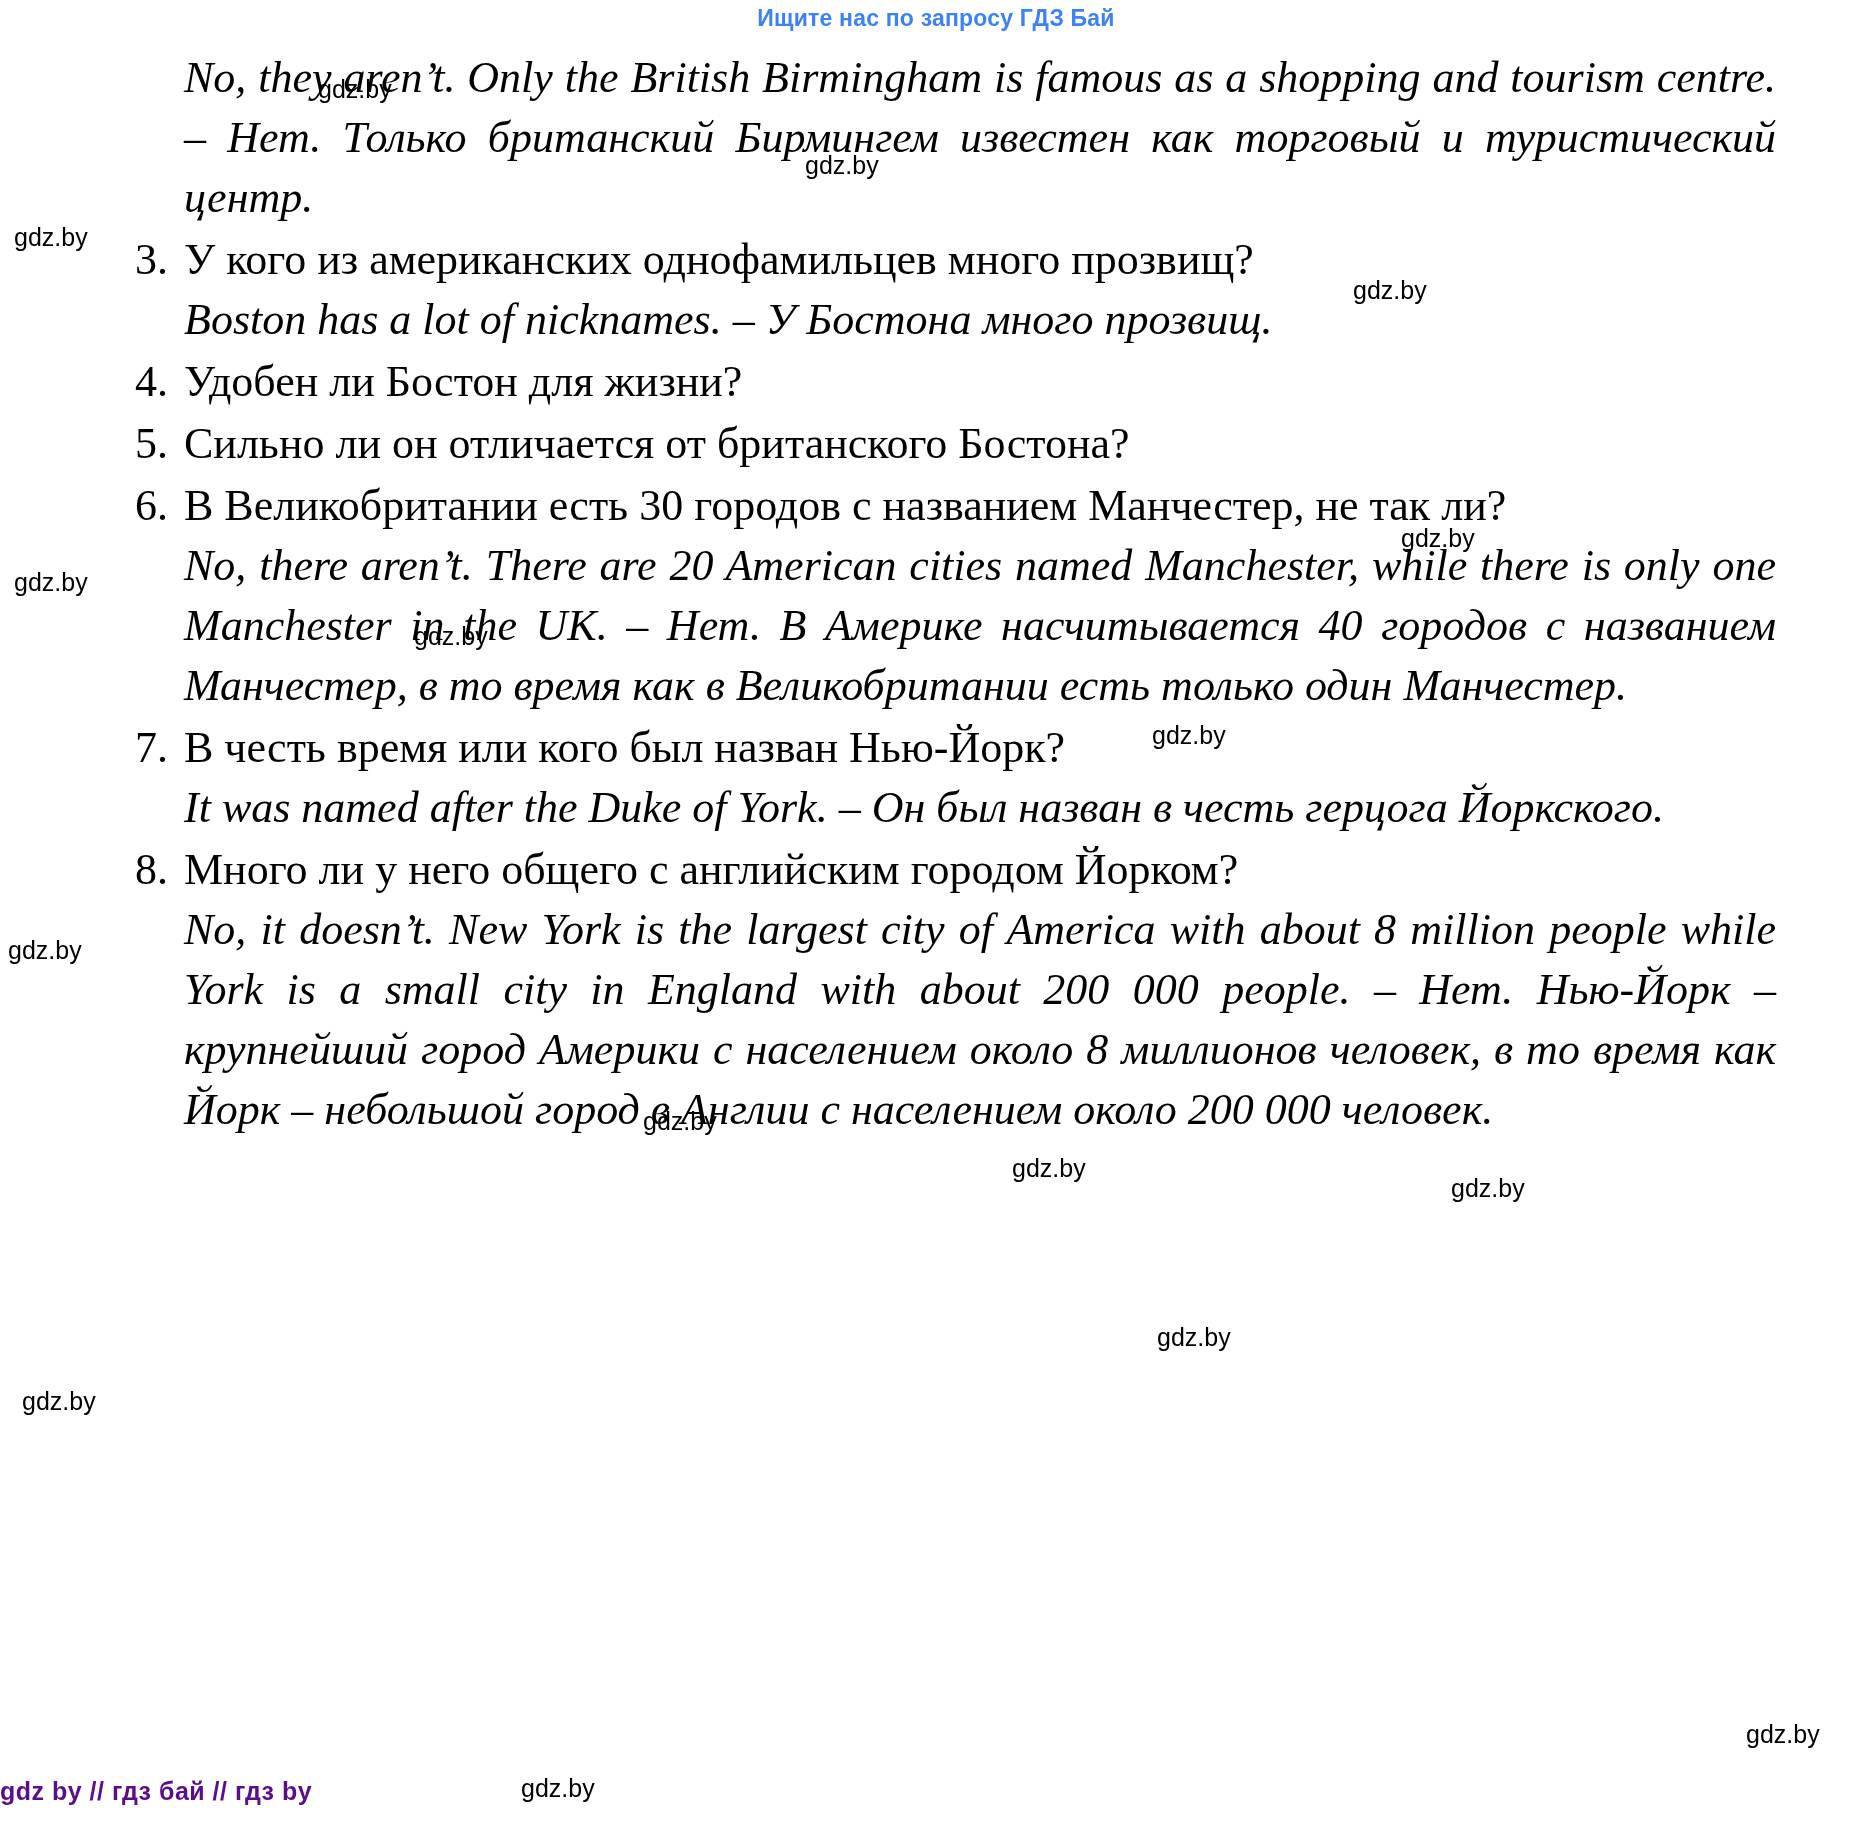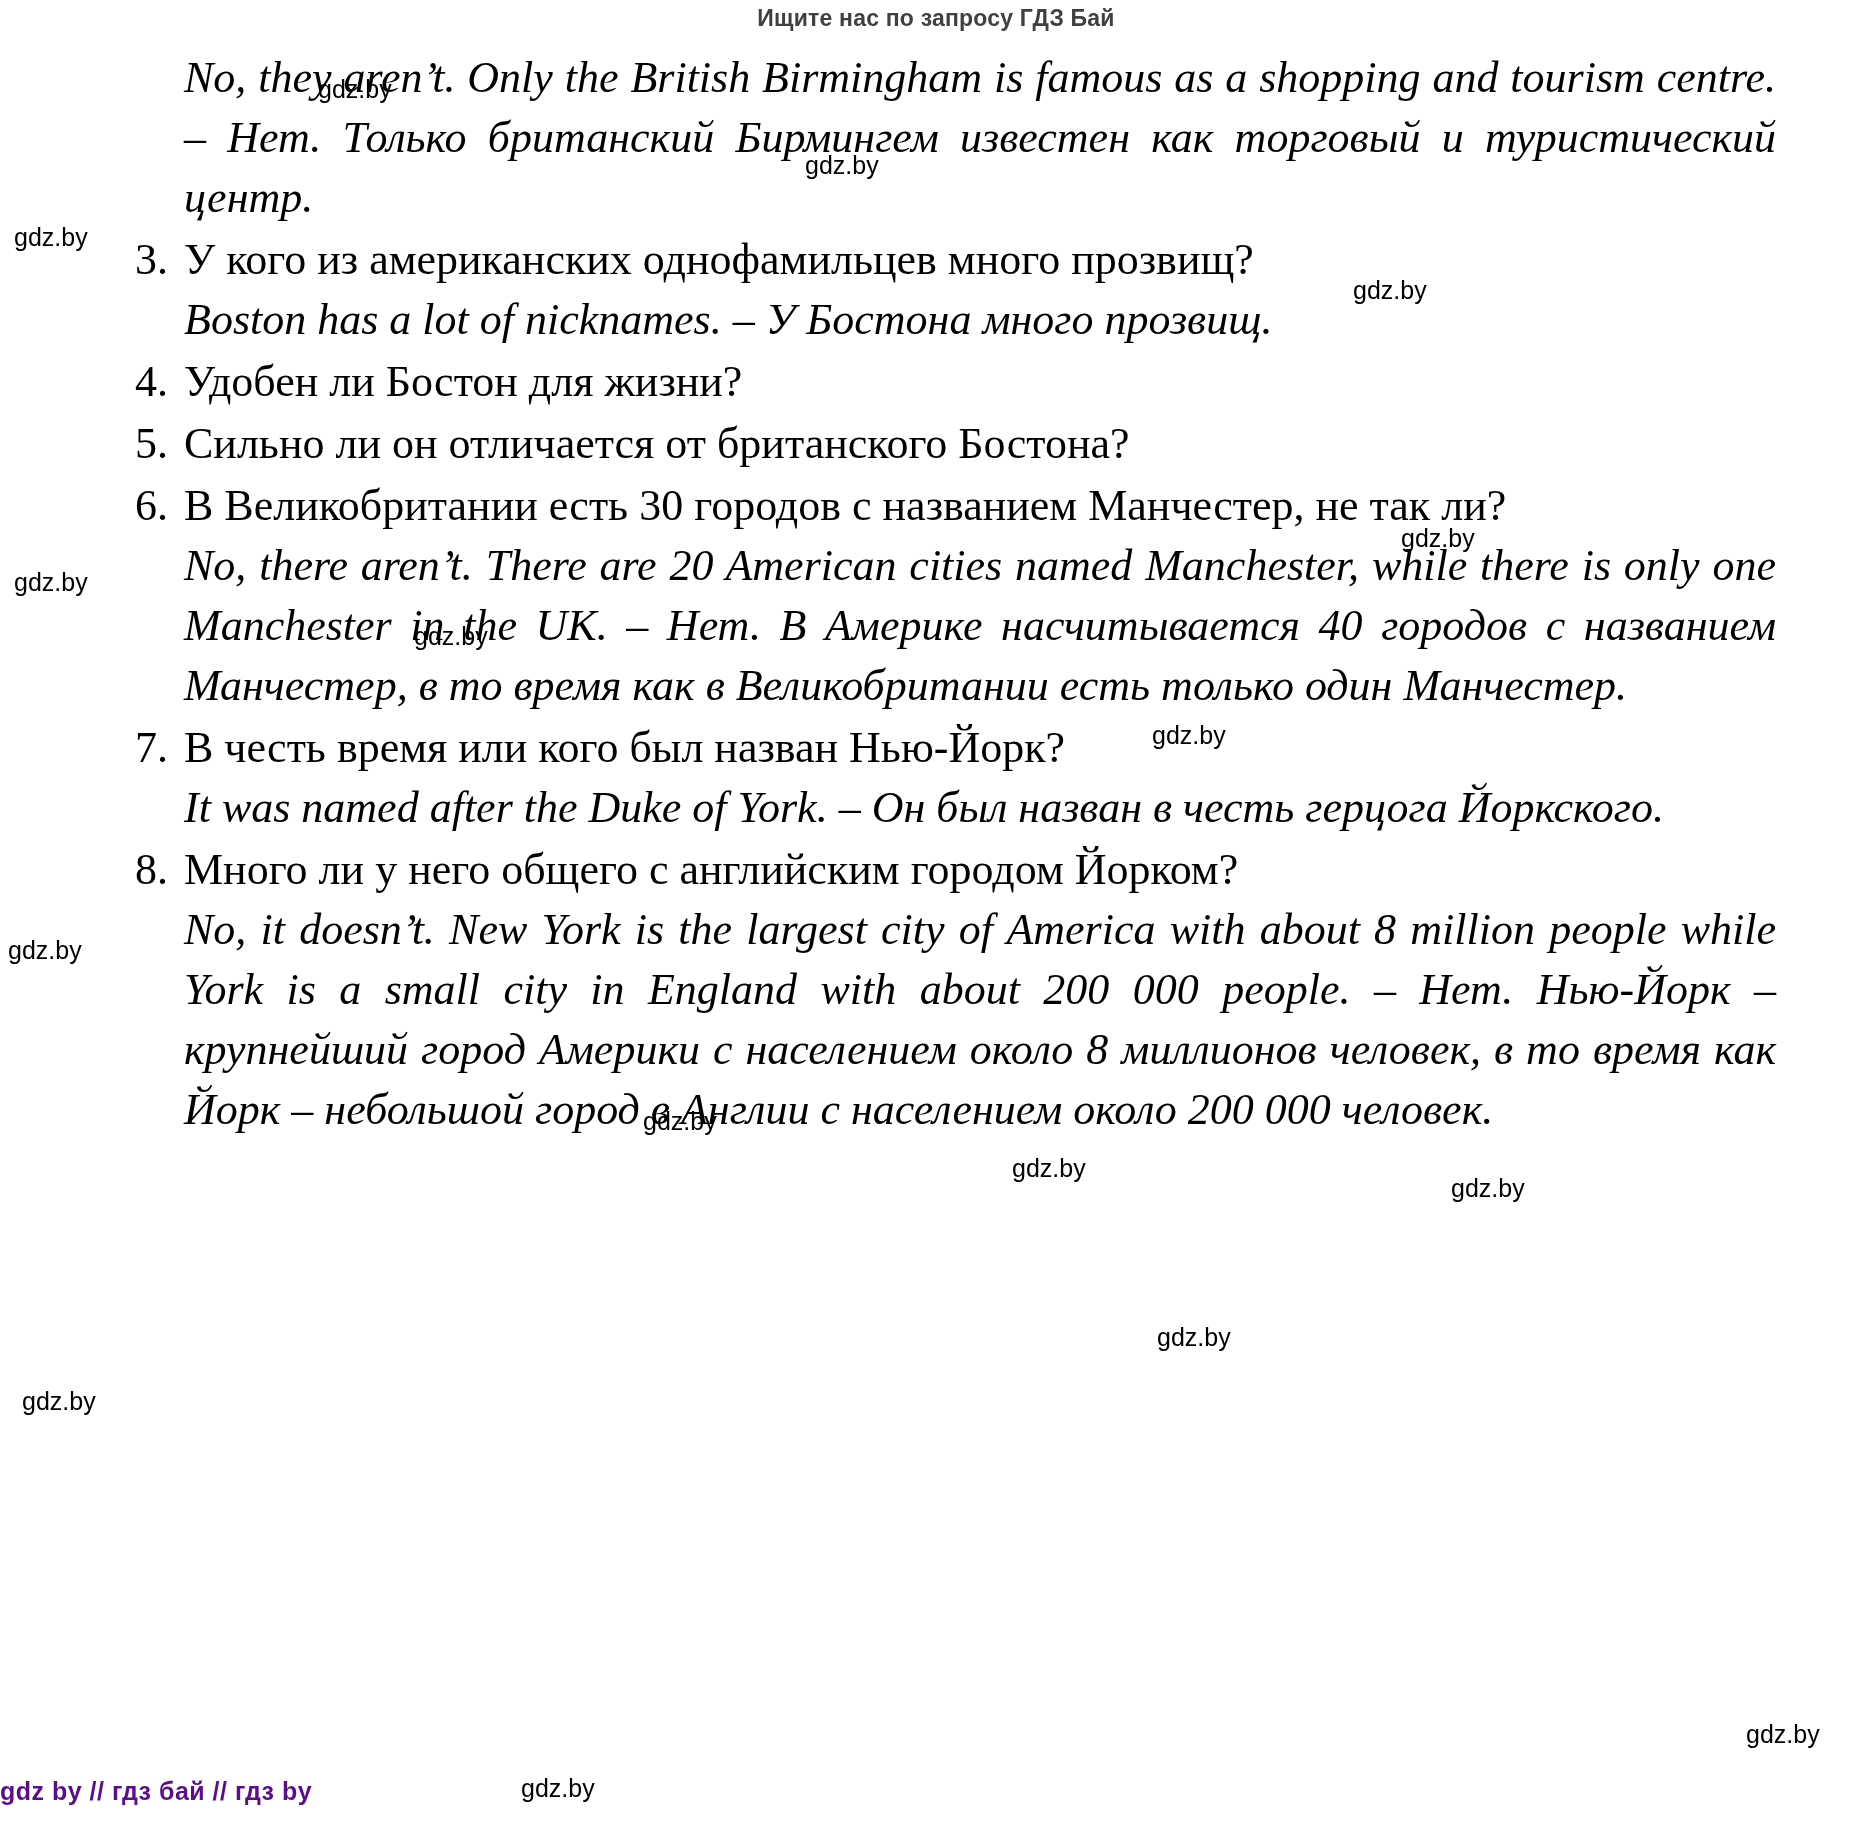--- a/index.html
+++ b/index.html
@@ -18,21 +18,21 @@
   
   .promo-banner {
     position: absolute;
     top: 0;
     left: 0;
     width: 1872px;
     text-align: center;
     font-family: "Liberation Sans", "DejaVu Sans", sans-serif;
     font-size: 23px;
     font-weight: bold;
-    color: #404040;
+    color: #3b82f6;
     letter-spacing: 0.2px;
     line-height: 30px;
     padding-top: 3px;
     white-space: nowrap;
   }
 
   
   .page-body {
     position: absolute;
     left: 122px;

